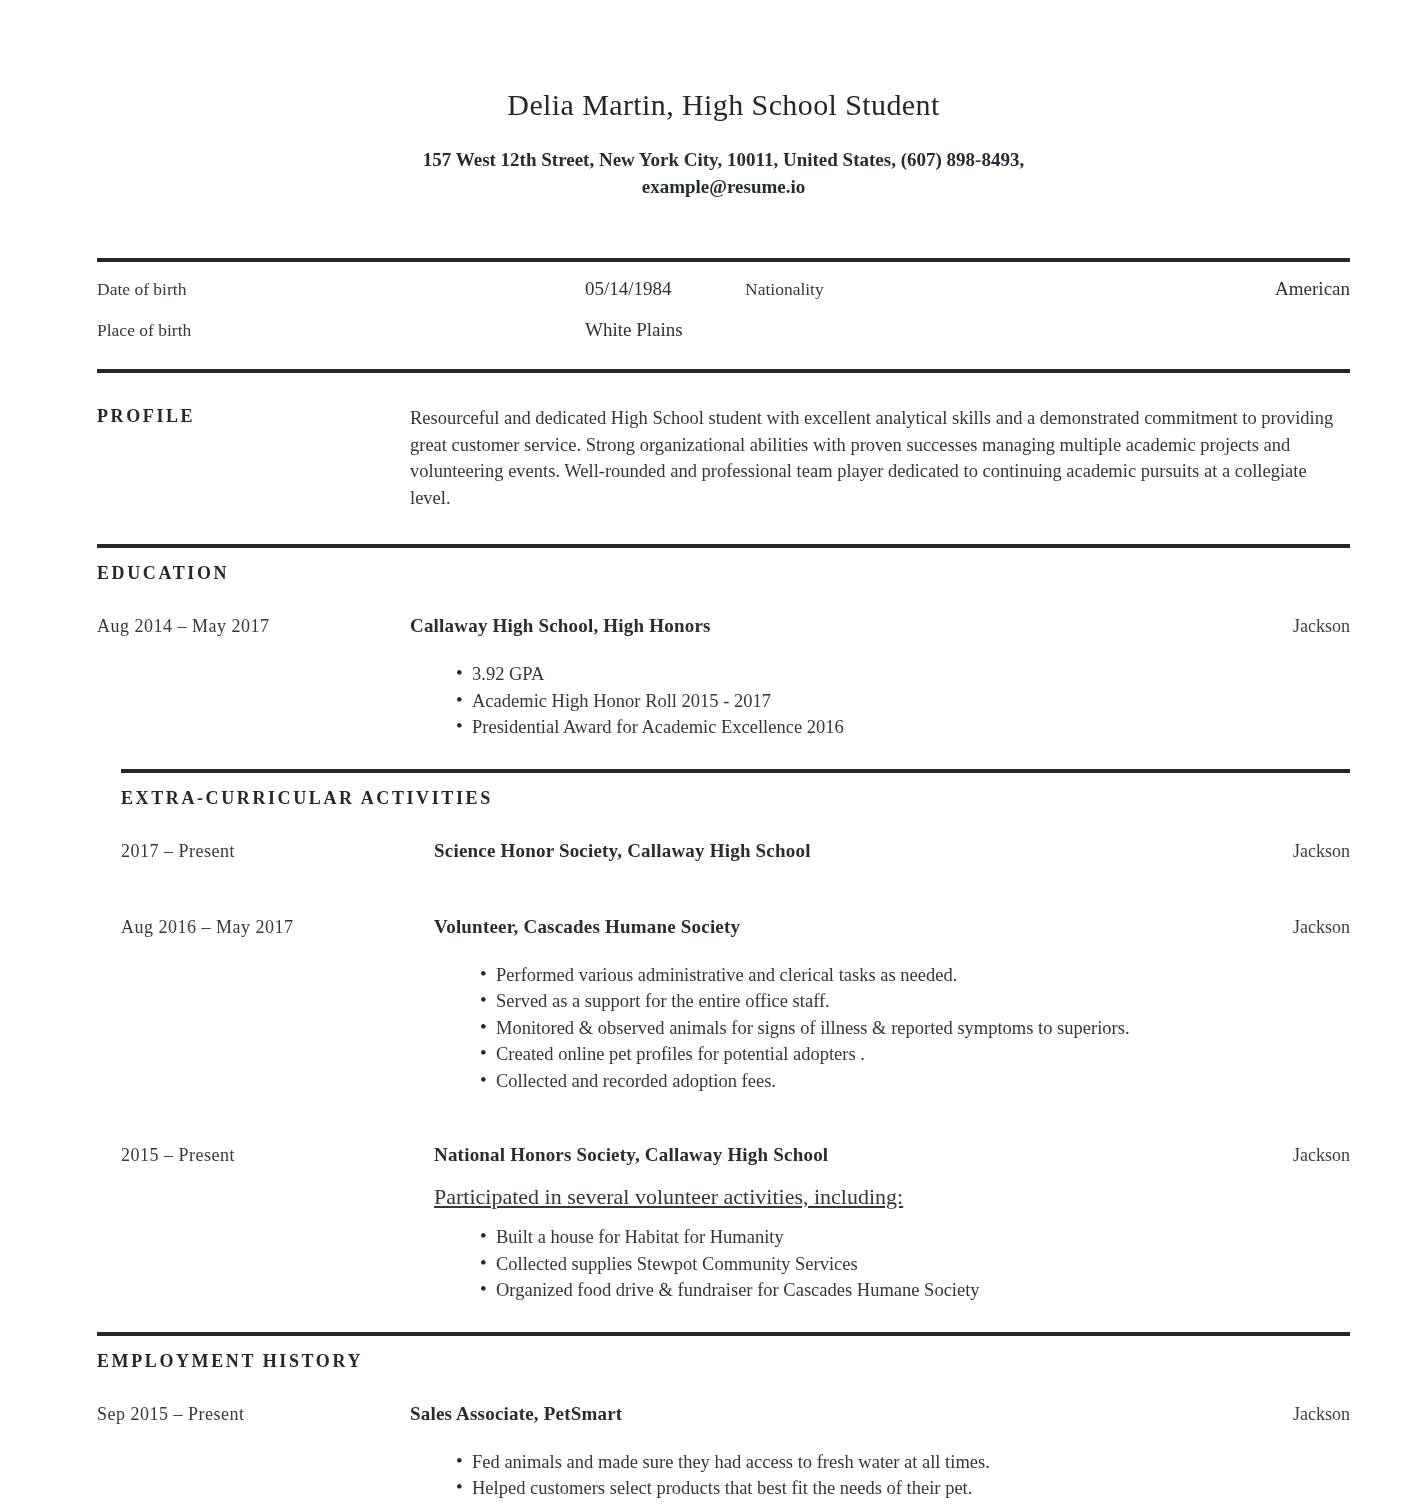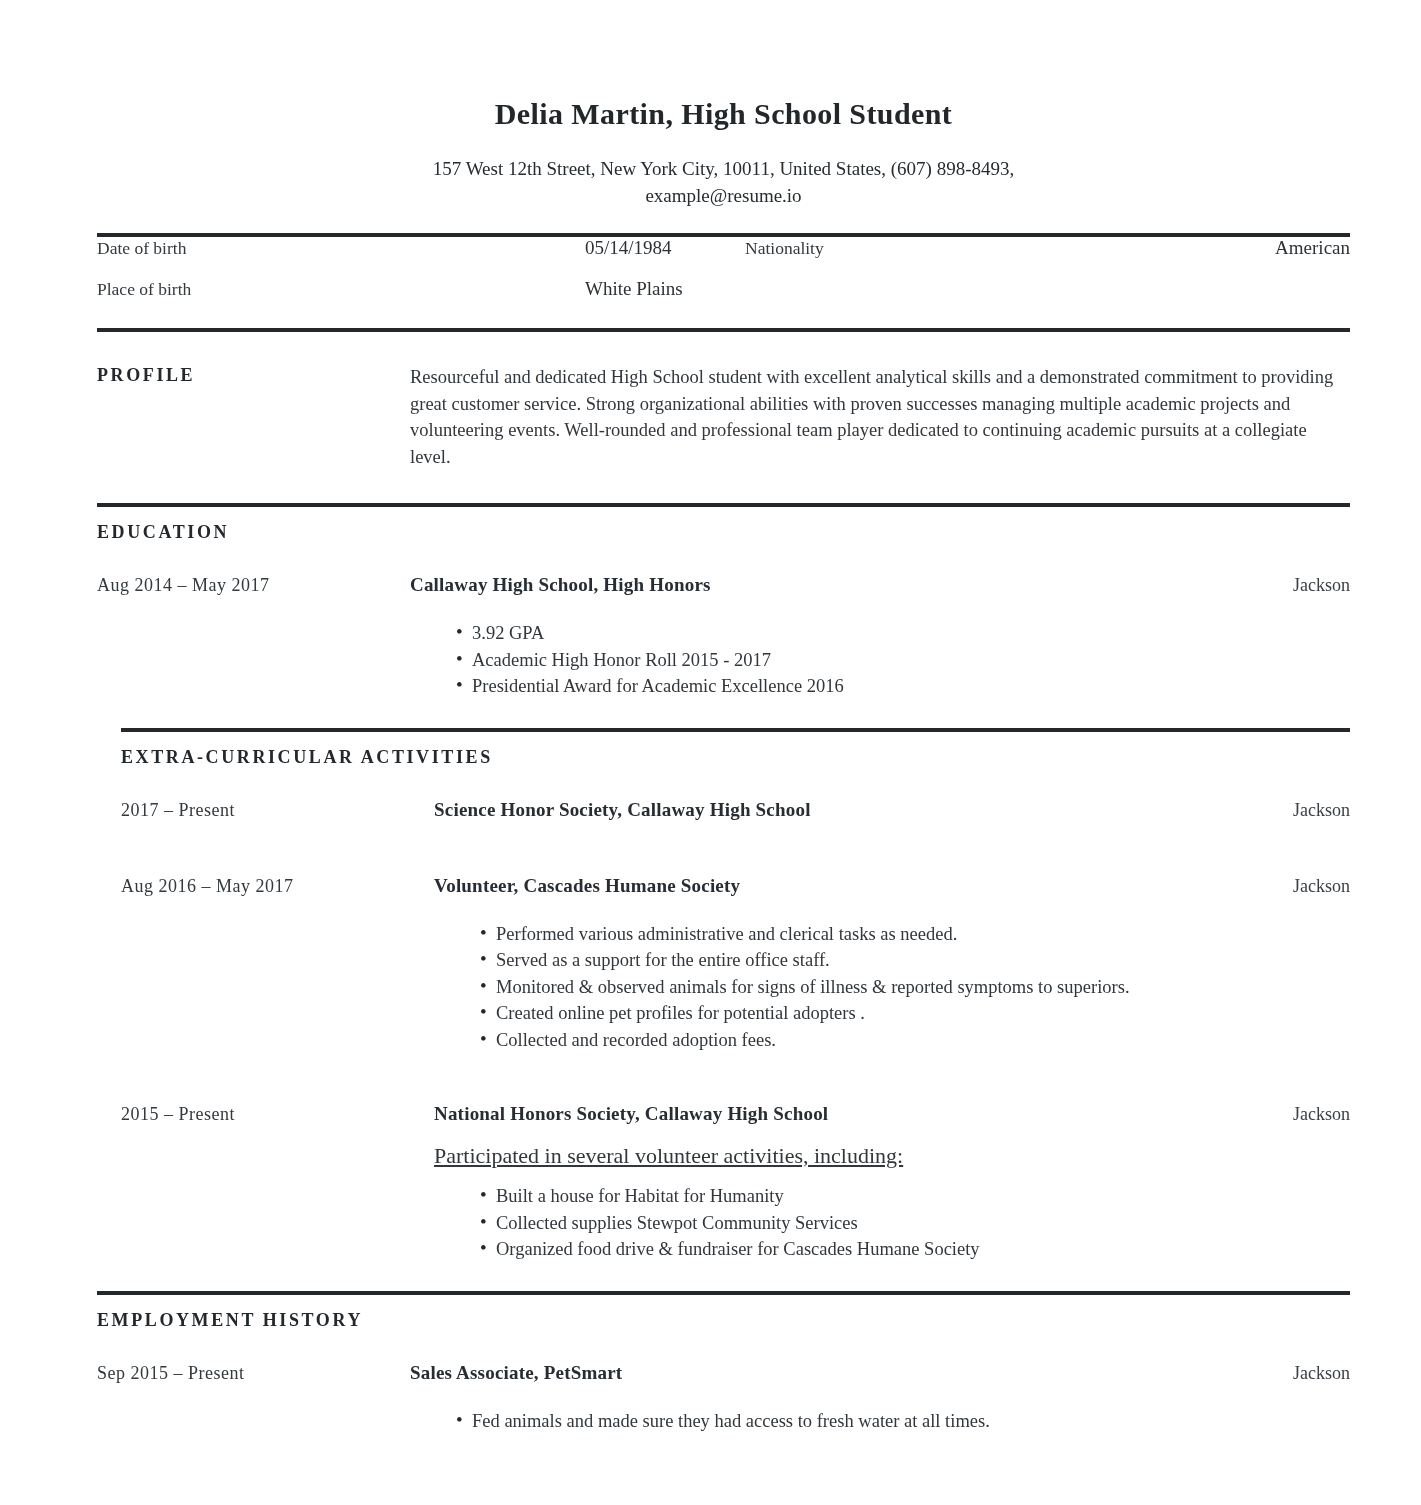--- a/index.html
+++ b/index.html
@@ -15,41 +15,41 @@
   .page {
     width: 1421px;
     height: 1505px;
     padding: 0 71px 0 97px;
     overflow: hidden;
   }
 
   
   .resume-header { text-align: center; }
   .name-title {
-    margin: 13px;
+    margin: 4px;
     padding-top: 84px;
     font-size: 30px;
     line-height: 34px;
-    font-weight: 700;
+    font-weight: 400;
     color: #22272b;
     letter-spacing: 0.4px;
   }
   .contact-block {
     margin-top: 24px;
     font-size: 19px;
     line-height: 27px;
-    font-weight: 400;
+    font-weight: 700;
     color: #262c30;
   }
 
   
   .details {
     border-top: 4px solid #24282b;
-    margin-top: 24px;
-    padding: 0 0 28px;
+    margin-top: 58px;
+    padding: 16px 0 28px;
   }
   .details-row {
     display: grid;
     grid-template-columns: 488px 160px 1fr auto;
     align-items: baseline;
   }
   .details-row + .details-row { margin-top: 19px; }
   .dlabel { font-size: 17.5px; color: #33393d; }
   .dvalue { font-size: 19px; color: #2c3236; }
   .dvalue.right { text-align: right; }
@@ -229,18 +229,19 @@
 
   <section class="section sec-entries sec-employment">
     <h2 class="section-heading">EMPLOYMENT HISTORY</h2>
     <div class="entry">
       <span class="entry-date">Sep 2015 – Present</span>
       <h3 class="entry-title">Sales Associate, PetSmart</h3>
       <span class="entry-location">Jackson</span>
       <div class="entry-body">
         <ul class="bullets">
           <li>Fed animals and made sure they had access to fresh water at all times.</li>
+          <li>Helped customers select products that best fit the needs of their pet.</li>
         </ul>
       </div>
     </div>
   </section>
 
 </div>
 
 </body></html>

